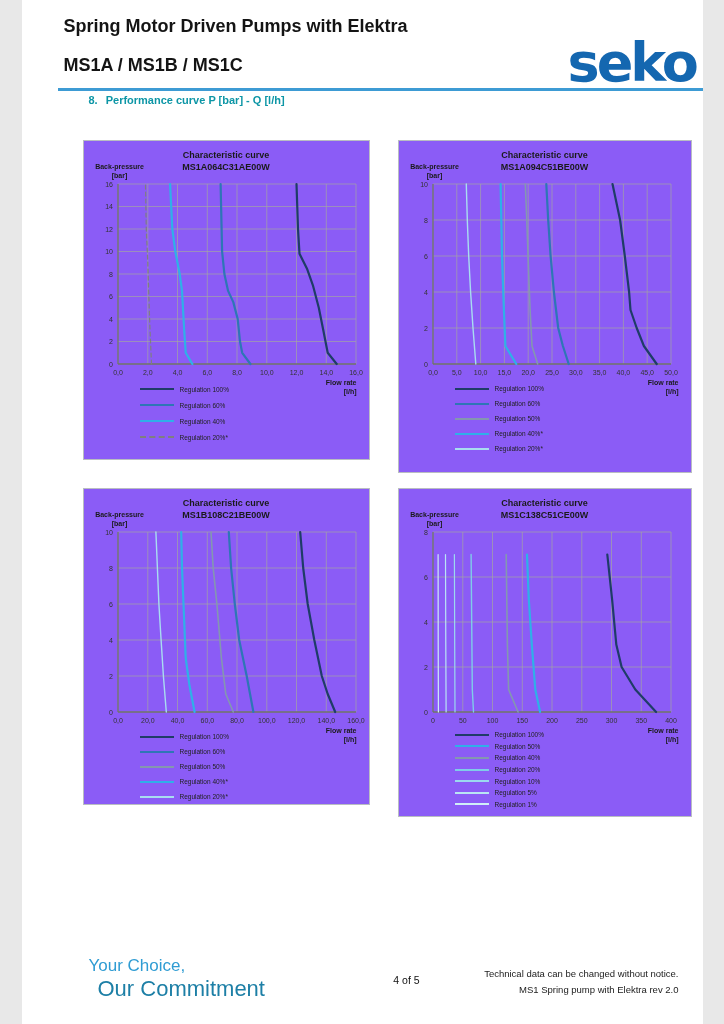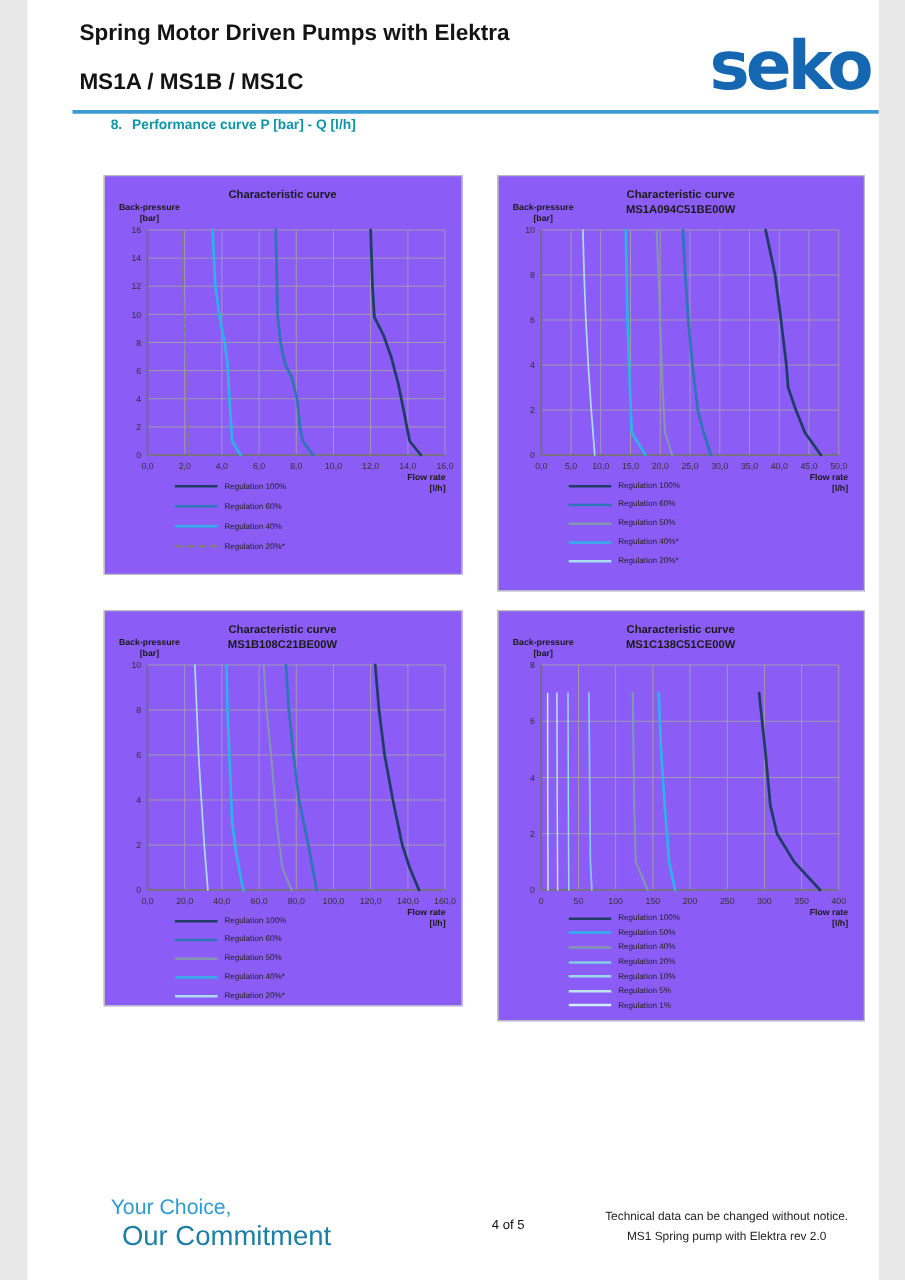--- a/index.html
+++ b/index.html
@@ -1,20 +1,20 @@
 <!DOCTYPE html>
 <html><head>
 <meta charset="utf-8">
 <style>
   html,body{margin:0;padding:0;background:#e8e8e8;}
   .page{position:relative;width:681px;height:1024px;background:#ffffff;margin:0 auto;
         font-family:"Liberation Sans",sans-serif;overflow:hidden;}
   .doc-title{position:absolute;left:42px;top:16px;font-size:18px;font-weight:bold;color:#141414;}
   .doc-subtitle{position:absolute;left:42px;top:55px;font-size:18px;font-weight:bold;color:#141414;}
-  .logo{position:absolute;left:546px;top:26px;font-size:54px;font-weight:bold;color:#1467b0;
+  .logo{position:absolute;left:546px;top:36px;font-size:54px;font-weight:bold;color:#1467b0;
         letter-spacing:-3px;font-family:"DejaVu Sans",sans-serif;line-height:1;}
   .divider{position:absolute;left:36px;top:88px;width:653px;height:3px;background:#3d9bd4;}
   .section-heading{position:absolute;left:67px;top:94px;font-size:11px;font-weight:bold;color:#0d96a6;}
   .section-heading .num{margin-right:8px;}
   .chart-box{position:absolute;border:1px solid #b9bdc2;background:#8b5cf6;}
   #chart-0{left:61px;top:140px;width:285px;height:318px;}
   #chart-1{left:376px;top:140px;width:292px;height:331px;}
   #chart-2{left:61px;top:488px;width:285px;height:315px;}
   #chart-3{left:376px;top:488px;width:292px;height:327px;}
   .chart-title{text-align:center;margin-top:9px;font-size:9px;font-weight:bold;color:#1a1a1a;line-height:1.3;}
@@ -28,40 +28,41 @@
   .legend-row{display:flex;align-items:center;height:16px;}
   #chart-1 .legend-row,#chart-2 .legend-row{height:15px;}
   #chart-3 .legend-row{height:11.6px;}
   .swatch{display:inline-block;width:34px;height:0;margin-right:6px;}
   .legend-label{font-size:6.5px;color:#222;}
   .footer-tagline{position:absolute;left:67px;top:956px;line-height:1.15;}
   .tag1{font-size:17px;color:#2f9cd3;}
   .tag2{font-size:22px;color:#1d7fa6;margin-left:9px;}
   .page-num{position:absolute;left:340px;top:974px;width:90px;text-align:center;
             font-size:10.5px;font-weight:normal;color:#111;}
-  .footer-note{position:absolute;right:24px;top:966px;text-align:center;font-size:9.5px;
+  .footer-note{position:absolute;right:24px;top:966px;text-align:right;font-size:9.5px;
                color:#222;line-height:1.65;}
 </style>
 </head>
 <body>
 
 <div class="page">
 
   <div class="doc-title">Spring Motor Driven Pumps with Elektra</div>
   <div class="doc-subtitle">MS1A / MS1B / MS1C</div>
   <div class="logo">seko</div>
   <div class="divider"></div>
 
   <div class="section-heading">
     <span class="num">8.</span><span>Performance curve P [bar] - Q [l/h]</span>
   </div>
 
   <div class="chart-box" id="chart-0">
     <div class="chart-title">
       <div>Characteristic curve</div>
+      <div>MS1A064C31AE00W</div>
     </div>
     <div class="bp-label">
       <div>Back-pressure</div>
       <div>[bar]</div>
     </div>
     <svg class="plot" width="278" height="202">
         <line x1="30" y1="186.0" x2="268" y2="186.0" stroke="#a3a3a3" stroke-width="0.7"></line>
         <text x="25" y="188.5" text-anchor="end">0</text>
         <line x1="30" y1="163.5" x2="268" y2="163.5" stroke="#a3a3a3" stroke-width="0.7"></line>
         <text x="25" y="166" text-anchor="end">2</text>

